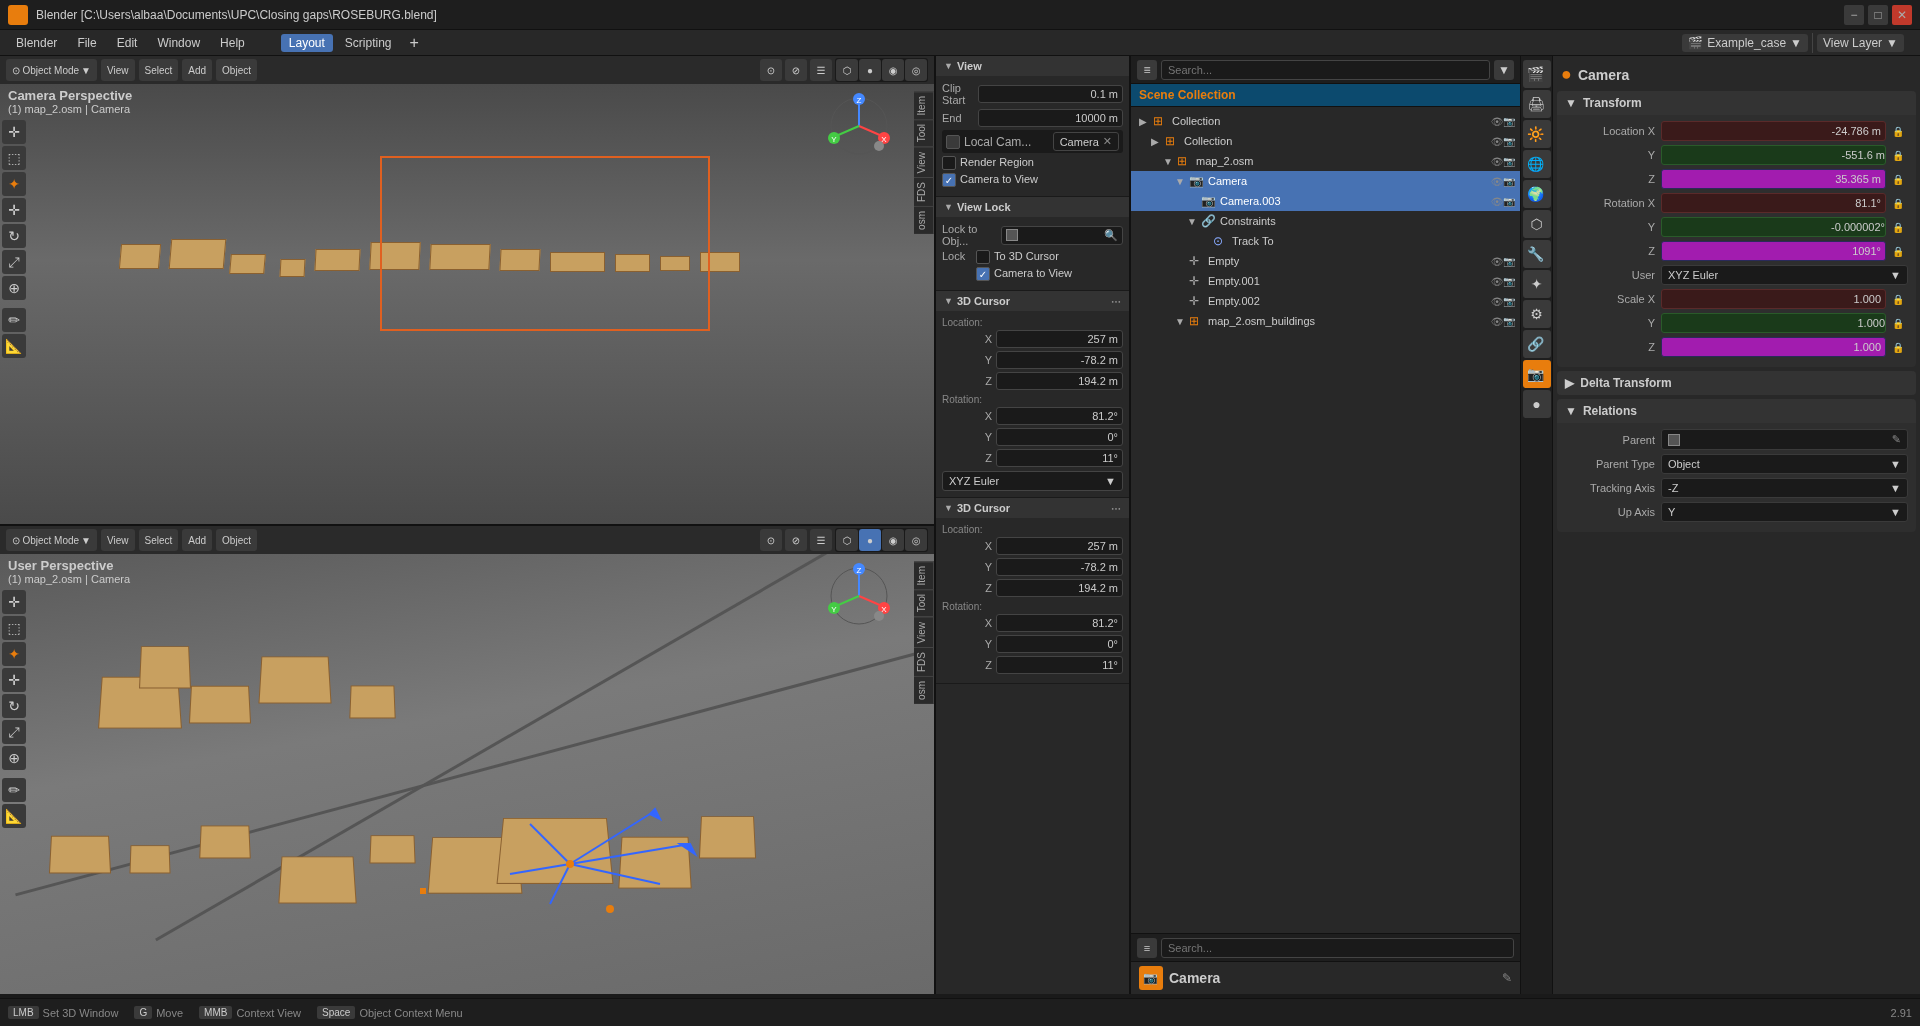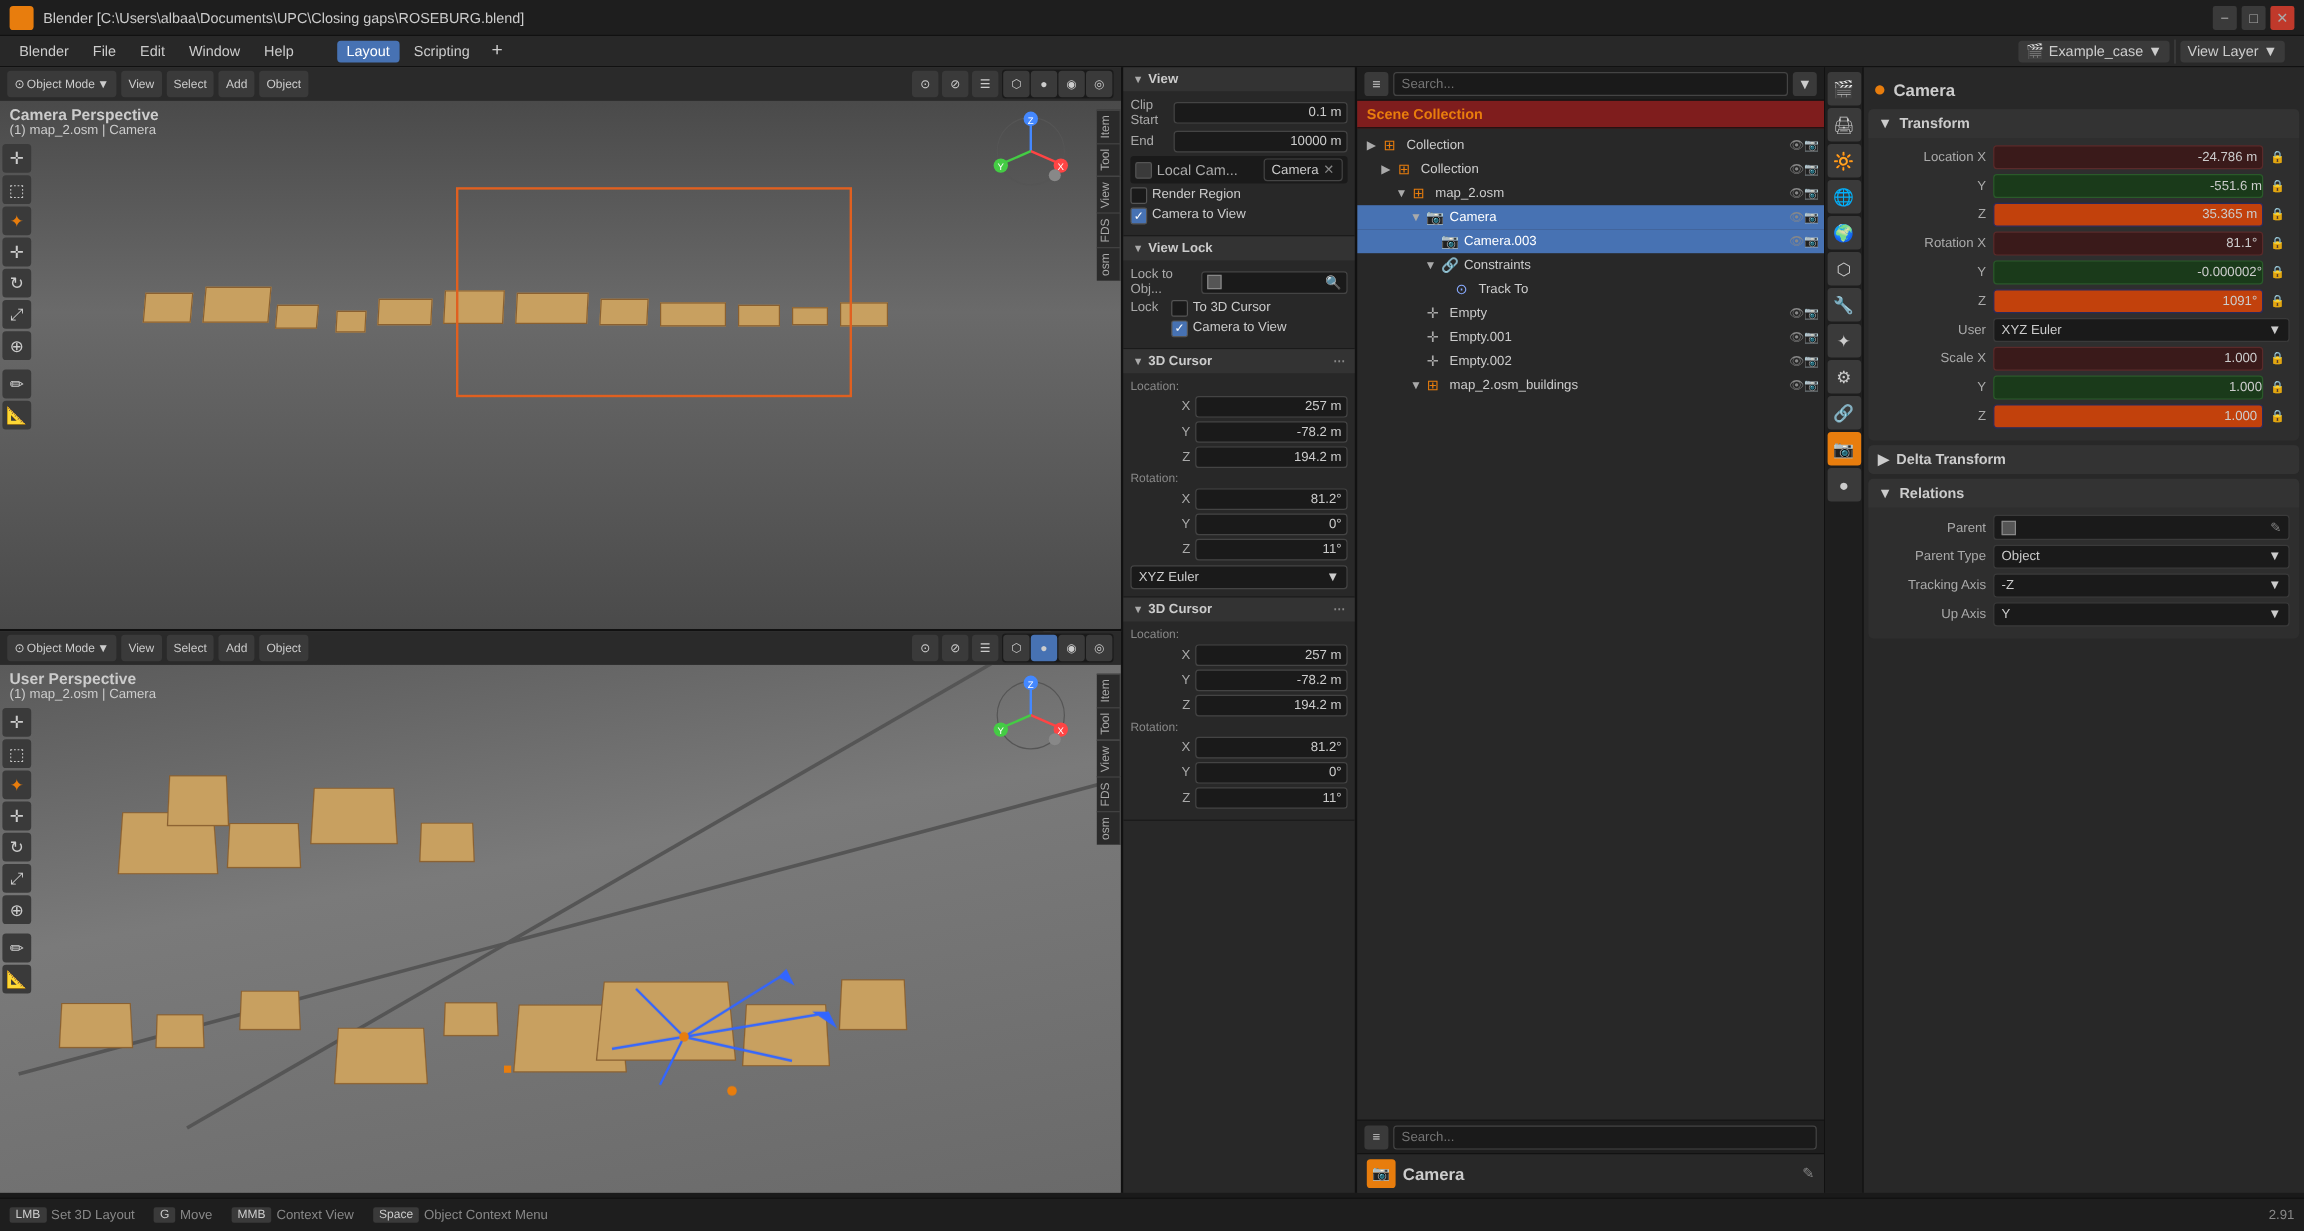--- a/index.html
+++ b/index.html
@@ -356,21 +356,21 @@
       gap: 6px;
     }
     .prop-label {
       width: 90px;
       color: #aaa;
       font-size: 11px;
       text-align: right;
     }
     .prop-x { flex: 1; background: #3a1a1a; border: 1px solid #5a2a2a; border-radius: 3px; padding: 3px 4px; font-size: 11px; color: #ccc; text-align: right; }
     .prop-y { flex: 1; background: #1a3a1a; border: 1px solid #2a5a2a; border-radius: 3px; padding: 3px 0; font-size: 11px; color: #ccc; text-align: right; }
-    .prop-z { flex: 1; background: #c2410c; border: 1px solid #2a2a5a; border-radius: 3px; padding: 3px 4px; font-size: 11px; color: #ccc; text-align: right; }
+    .prop-z { flex: 1; background: #a21caf; border: 1px solid #2a2a5a; border-radius: 3px; padding: 3px 4px; font-size: 11px; color: #ccc; text-align: right; }
     .prop-lock { width: 16px; color: #888; font-size: 10px; cursor: pointer; }
     .prop-dropdown {
       flex: 1;
       background: #1a1a1a;
       border: 1px solid #3a3a3a;
       border-radius: 3px;
       padding: 3px 6px;
       font-size: 11px;
       color: #ccc;
       display: flex;
@@ -420,21 +420,21 @@
       background: #3a3a3a;
       border: none;
       color: #ccc;
       border-radius: 3px;
       cursor: pointer;
       font-size: 10px;
       display: flex; align-items: center; gap: 2px;
     }
 
     .outliner-section-header {
-      background: #7f1d1d;
+      background: #0c4a6e;
       padding: 4px 8px;
       font-size: 12px;
       font-weight: bold;
       color: #e87d0d;
       border-bottom: 1px solid #111;
     }
   </style>
 </head>
 <body>
 
@@ -1095,21 +1095,21 @@
 
       </div>
     </div>
   </div>
 
 </div>
 
 <div id="statusbar">
   <div class="status-item">
     <span class="status-key">LMB</span>
-    <span>Set 3D Layout</span>
+    <span>Set 3D Window</span>
   </div>
   <div class="status-item">
     <span class="status-key">G</span>
     <span>Move</span>
   </div>
   <div class="status-item">
     <span class="status-key">MMB</span>
     <span>Context View</span>
   </div>
   <div class="status-item">

